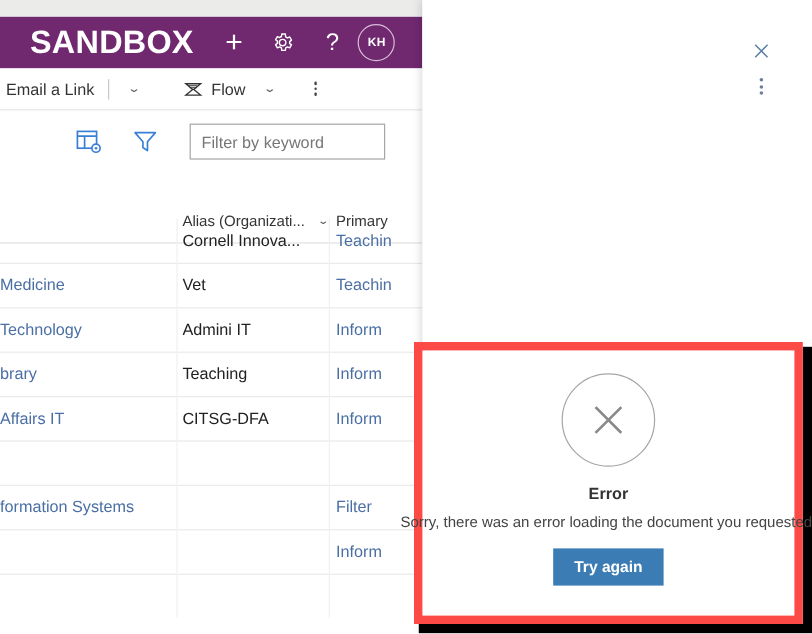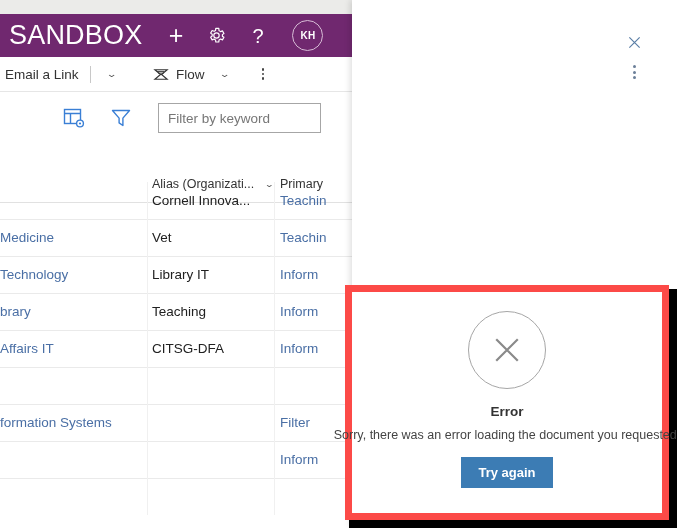--- a/index.html
+++ b/index.html
@@ -41,23 +41,23 @@
     position: absolute;
     left: 0; top: 14px;
     width: 352px; height: 43px;
     background: #70286f;
     color: #ffffff;
     display: flex;
     align-items: center;
   }
   .suite-title {
     font-size: 27px;
-    font-weight: 400;
+    font-weight: 700;
     letter-spacing: 0.2px;
-    padding-left: 9px;
+    padding-left: 25px;
     line-height: 1;
     white-space: nowrap;
   }
   .suite-actions {
     display: flex;
     align-items: center;
     margin-left: 13px;
   }
   .suite-btn {
     width: 41px;
@@ -75,21 +75,21 @@
     width: 29px; height: 29px;
     border-radius: 50%;
     border: 1.4px solid #d7bcd6;
     display: flex;
     align-items: center;
     justify-content: center;
     font-size: 10px;
     font-weight: 700;
     letter-spacing: 0.3px;
     color: #ffffff;
-    margin-left: 14px;
+    margin-left: 1px;
   }
 
   
   .command-bar {
     position: absolute;
     left: 0; top: 57px;
     width: 352px; height: 34px;
     background: #ffffff;
     border-bottom: 1px solid #e6e6e6;
     display: flex;
@@ -416,21 +416,21 @@
       <div class="col-div" style="left:147px"></div>
         <div class="col-div" style="left:274px"></div>
       <div class="cell c1"><span> Medicine</span></div>
       <div class="cell c2">Vet</div>
       <div class="cell c3">Teachin</div>
     </div>
     <div class="row" style="top:256px">
       <div class="col-div" style="left:147px"></div>
         <div class="col-div" style="left:274px"></div>
       <div class="cell c1"><span>Technology</span></div>
-      <div class="cell c2">Library IT</div>
+      <div class="cell c2">Admini IT</div>
       <div class="cell c3">Inform</div>
     </div>
     <div class="row" style="top:293px">
       <div class="col-div" style="left:147px"></div>
         <div class="col-div" style="left:274px"></div>
       <div class="cell c1"><span>brary</span></div>
       <div class="cell c2">Teaching</div>
       <div class="cell c3">Inform</div>
     </div>
     <div class="row" style="top:330px">

